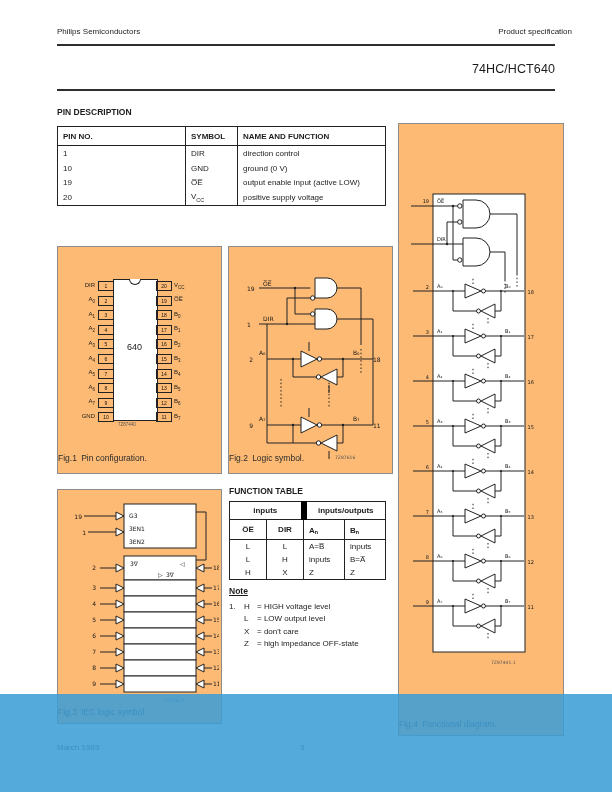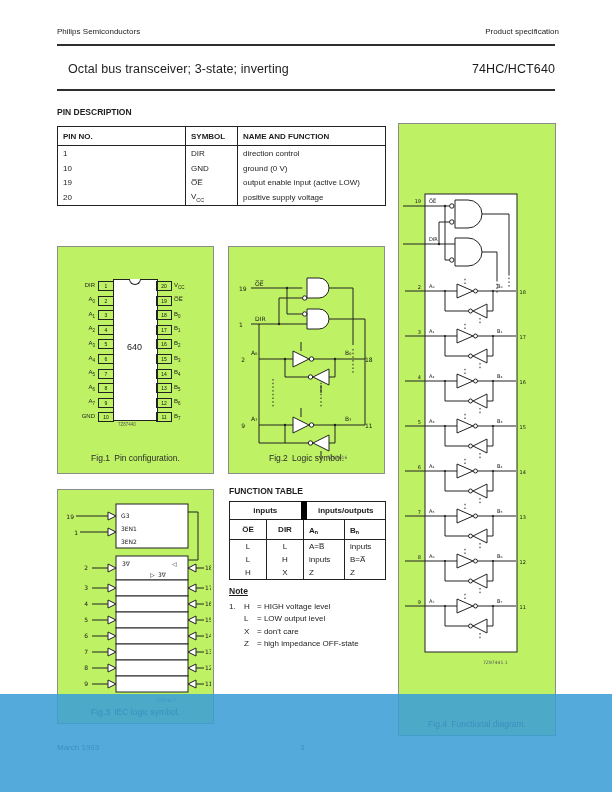--- a/index.html
+++ b/index.html
@@ -20,22 +20,22 @@
   table.ft{border-collapse:collapse;border:1.5px solid #222;font-size:8px;table-layout:fixed;width:156px;}
   table.ft th,table.ft td{padding:0;font-weight:normal;}
   table.ft tr.g th{font-weight:bold;text-align:center;height:17px;border-bottom:1px solid #222;}
   table.ft tr.g th+th{border-left:6px solid #000000;}
   table.ft tr.h th{font-weight:bold;height:19px;border-bottom:1px solid #222;}
   table.ft tr.h th+th,table.ft tr.d td+td{border-left:1px solid #222;}
   table.ft tr.d td{height:13px;}
   .cc{text-align:center;}
   .cl{text-align:left;padding-left:5px !important;}
   
-  .figbox{position:absolute;border:1px solid #8c8c8c;background:#bef264;}
-  .figcap{position:absolute;left:0;right:0;text-align:center;font-size:8.5px;color:#2b2b2b;}
+  .figbox{position:absolute;border:1px solid #8c8c8c;background:#fdba74;padding-left:8px;}
+  .figcap{position:absolute;left:0;right:0;font-size:8.5px;color:#2b2b2b;}
   svg text{font-family:"DejaVu Sans","Liberation Sans",sans-serif;fill:#161616;}
   svg .ln{stroke:#222;stroke-width:1;fill:none;}
   svg .sh{stroke:#222;stroke-width:1;fill:#fff;}
   svg .dt{stroke:#222;stroke-width:1;fill:none;stroke-dasharray:1.5,2.2;}
   svg .code{font-size:4.5px;fill:#555;}
   
   .dipbody{position:absolute;border:1.2px solid #222;background:#fff;}
   .dipnotch{position:absolute;width:10px;height:5px;border:1px solid #222;border-top:none;
             border-radius:0 0 6px 6px;background:#fff;}
   .pinbox{position:absolute;width:14px;height:8px;border:1px solid #222;font-size:5px;
@@ -50,23 +50,22 @@
   .wm{position:absolute;left:80px;top:687px;font-size:95px;line-height:1;color:#ffffff;
       z-index:6;letter-spacing:-1px;white-space:nowrap;}
   .footer{font-size:8px;color:#2f2f2f;}
 </style>
 </head>
 <body>
 
 <div class="page">
 
   <div class="abs small" style="left:57px;top:27px;">Philips Semiconductors</div>
-  <div class="abs small" style="right:53px;top:27px;">Product specification</div>
+  <div class="abs small" style="right:40px;top:27px;">Product specification</div>
   <div class="rule" style="top:44px;"></div>
-  <div class="abs title" style="left:68px;top:62px;">Octal bus transceiver; 3-state; inverting</div>
   <div class="abs title" style="right:57px;top:62px;">74HC/HCT640</div>
   <div class="rule" style="top:89px;"></div>
 
   <div class="abs sechead" style="left:57px;top:107px;">PIN DESCRIPTION</div>
   <table class="pins abs" style="left:57px;top:126px;">
     <colgroup>
         <col style="width:128px">
         <col style="width:52px">
         <col style="width:148px">
       </colgroup>

